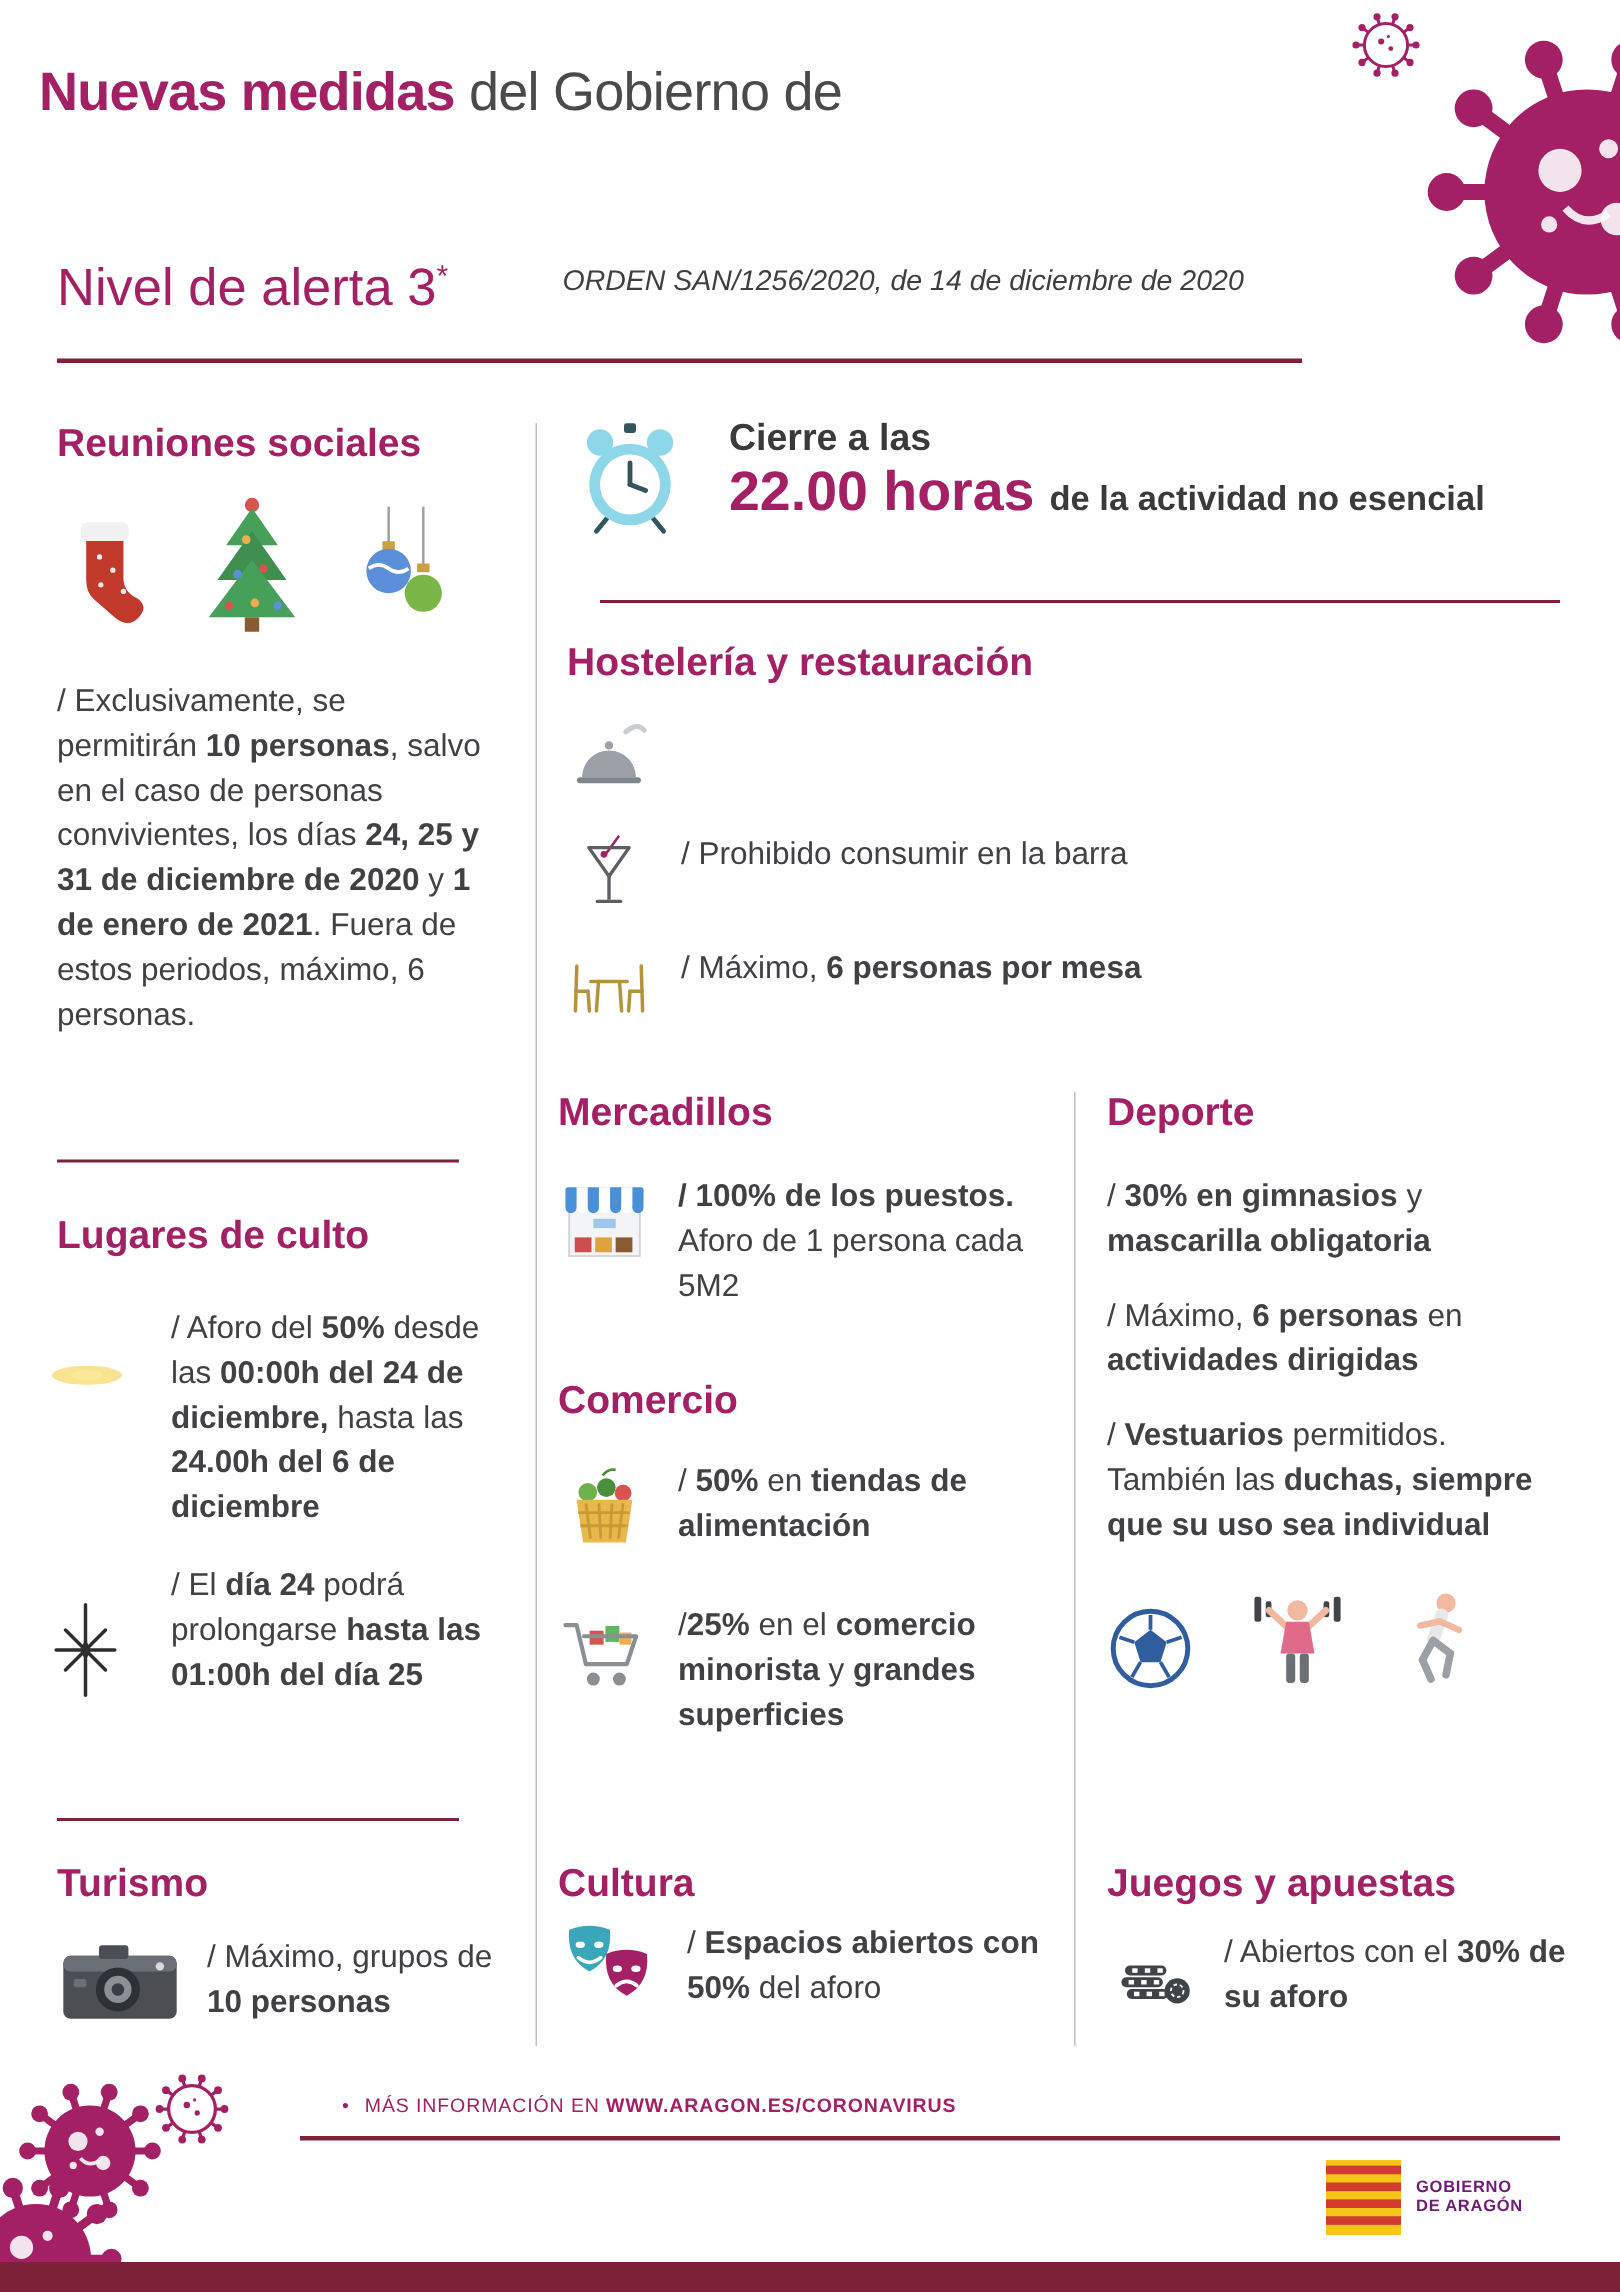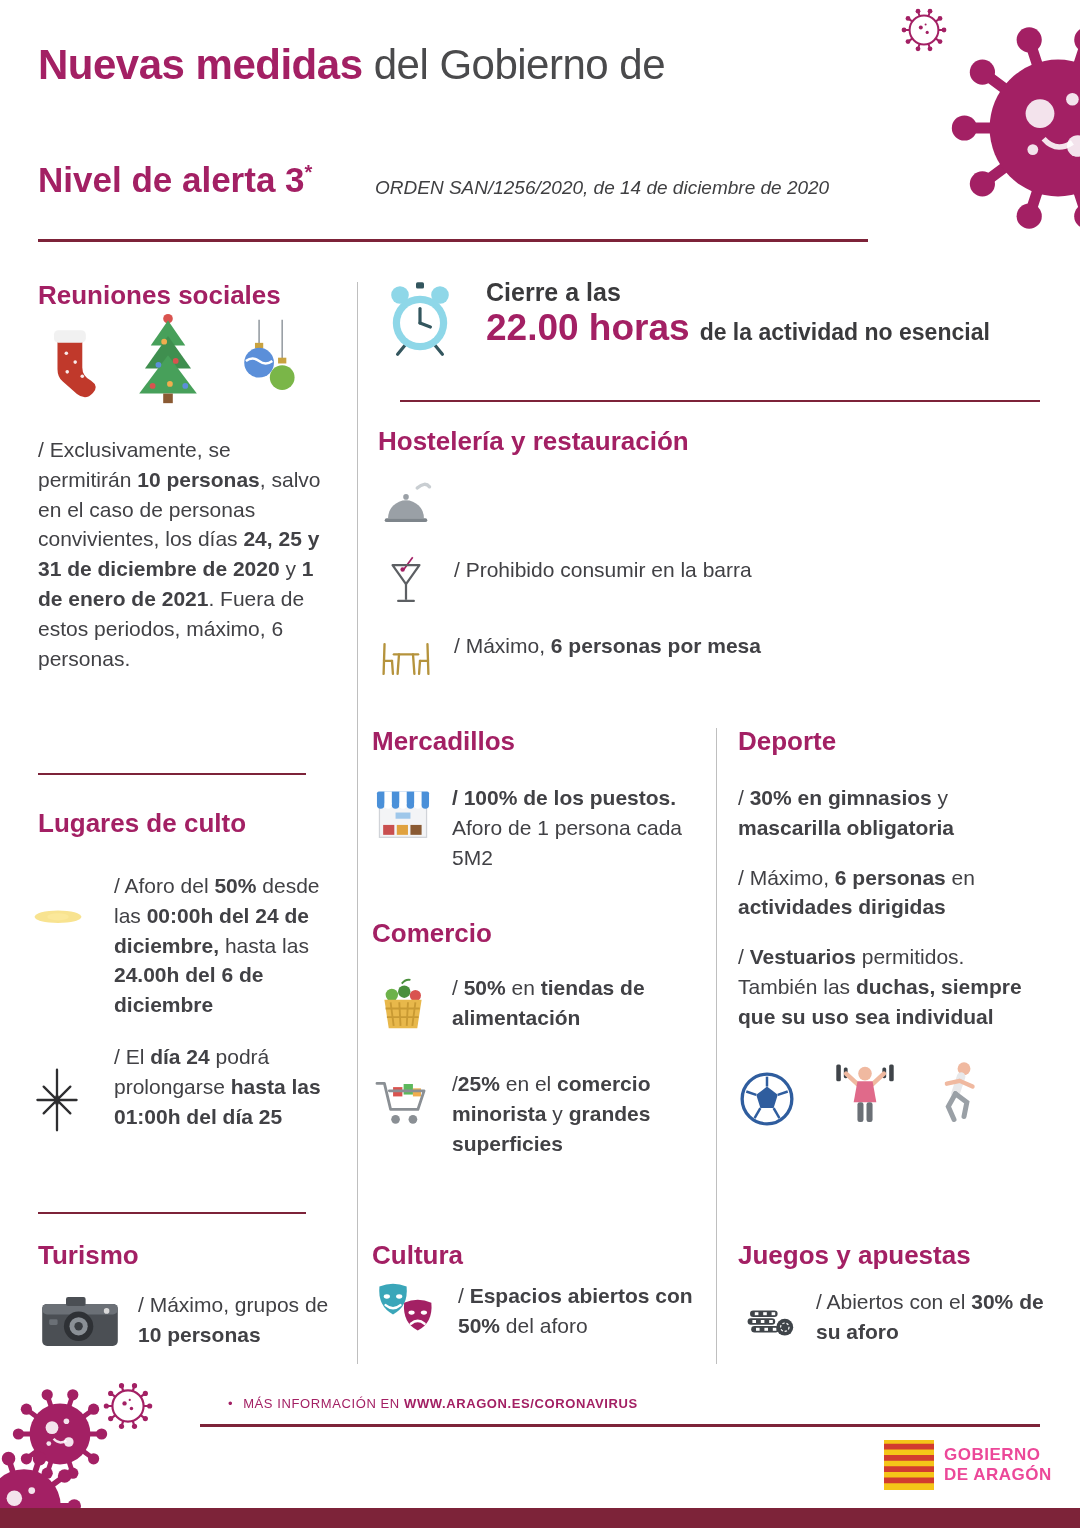--- a/index.html
+++ b/index.html
@@ -8,39 +8,39 @@
     --text_dark:#414145;
     --clock_blue:#8ed7e8;
   }
   *{box-sizing:border-box;margin:0;padding:0}
   body{font-family:"Liberation Sans",sans-serif;background:#ddd}
   .page{position:relative;width:1080px;height:1528px;background:#fff;overflow:hidden;color:var(--text_dark)}
   .b{font-weight:700}
   .accent{color:var(--accent)}
 
   
-  .title{position:absolute;left:38px;top:40px;font-size:42px;line-height:1.18;letter-spacing:-0.5px;color:#4a4a4c;font-weight:400}
-  .alert{position:absolute;left:38px;top:160px;font-size:35px;color:var(--accent);font-weight:700}
+  .title{position:absolute;left:26px;top:40px;font-size:36px;line-height:1.18;letter-spacing:-0.5px;color:#4a4a4c;font-weight:400}
+  .alert{position:absolute;left:38px;top:172px;font-size:35px;color:var(--accent);font-weight:400}
   .alert sup{font-size:20px}
   .order{position:absolute;left:375px;top:177px;font-size:19px;font-style:italic;color:#3f3f41}
   .header-rule{position:absolute;left:38px;top:239px;width:830px;height:3px;background:var(--maroon)}
 
   
   .rule{position:absolute;background:var(--maroon)}
   .vline{position:absolute;width:1px;background:#bfbfbf}
 
   
   h2.sec{font-size:26px;font-weight:700;color:var(--accent)}
   .row{display:flex;align-items:flex-start}
   .icon{flex:none;display:flex;align-items:center;justify-content:center}
   .txt{font-size:21px;line-height:1.42;color:var(--text_dark)}
 
   
   .reuniones{position:absolute;left:38px;top:280px;width:290px}
-  .reuniones h2{}
+  .reuniones h2{margin-bottom:18px}
   .xmas-row{display:flex;gap:26px;align-items:flex-end;height:96px;margin-bottom:28px}
   .lugares{position:absolute;left:30px;top:808px;width:308px}
   .lugares h2{margin-left:8px;margin-bottom:32px}
   .lug-item{display:flex;gap:24px;margin-bottom:22px}
   .lug-icon{flex:none;width:60px;padding-top:26px}
   .turismo{position:absolute;left:38px;top:1240px;width:300px}
   .turismo h2{margin-bottom:16px}
   .turismo .row{gap:16px;align-items:center}
 
   
@@ -83,21 +83,21 @@
   
   .virus{position:absolute;color:var(--accent)}
   .virus svg{width:100%;height:100%}
 
   
   .footer-info{position:absolute;left:228px;top:1396px;font-size:13px;letter-spacing:0.6px;color:var(--accent)}
   .footer-info .bullet{margin-right:10px}
   .footer-rule{left:200px;top:1424px;width:840px;height:3px}
   .logo{position:absolute;left:884px;top:1440px;display:flex;gap:10px;align-items:center}
   .logo .flag{width:50px;height:50px}
-  .logo-text{font-size:17px;font-weight:700;color:#ec4899;line-height:1.2;letter-spacing:0.5px}
+  .logo-text{font-size:11px;font-weight:700;color:#701a75;line-height:1.2;letter-spacing:0.5px}
   .bottom-bar{position:absolute;left:0;bottom:0;width:100%;height:20px;background:var(--maroon);z-index:5}
 </style>
 </head>
 <body>
 
 <svg width="0" height="0" style="position:absolute" aria-hidden="true">
   <defs>
     <g id="virus-filled">
       <g stroke="currentColor" stroke-width="6" stroke-linecap="round">
         <line x1="60" y1="60" x2="112" y2="60"></line>

